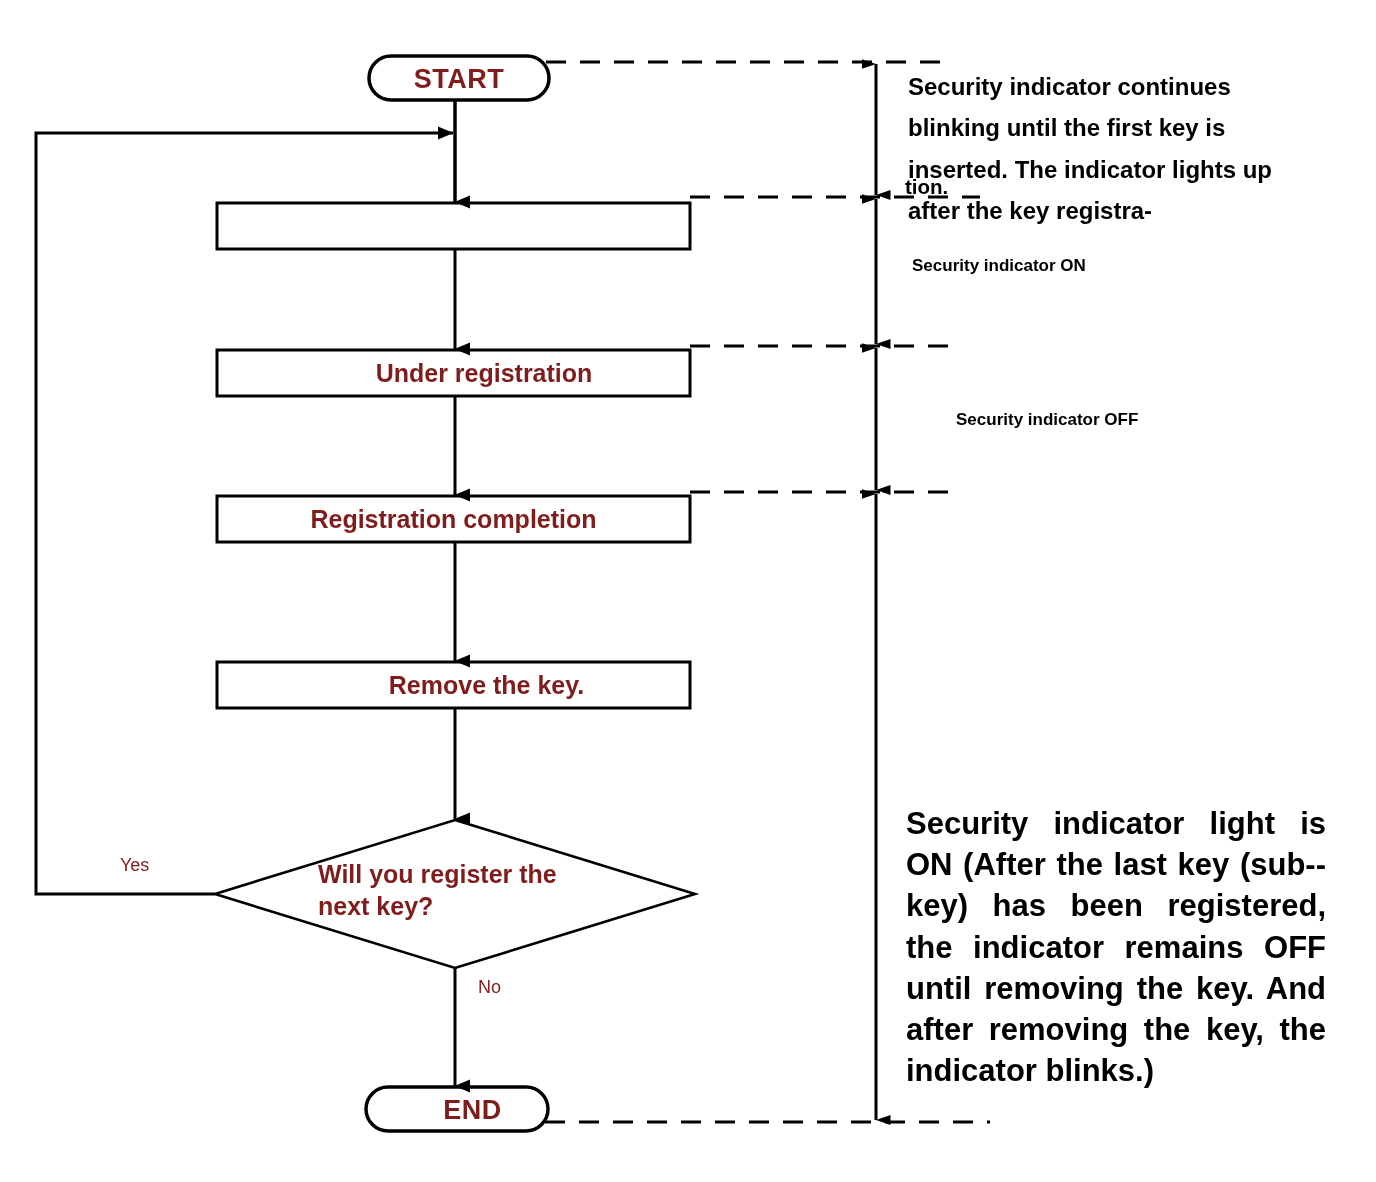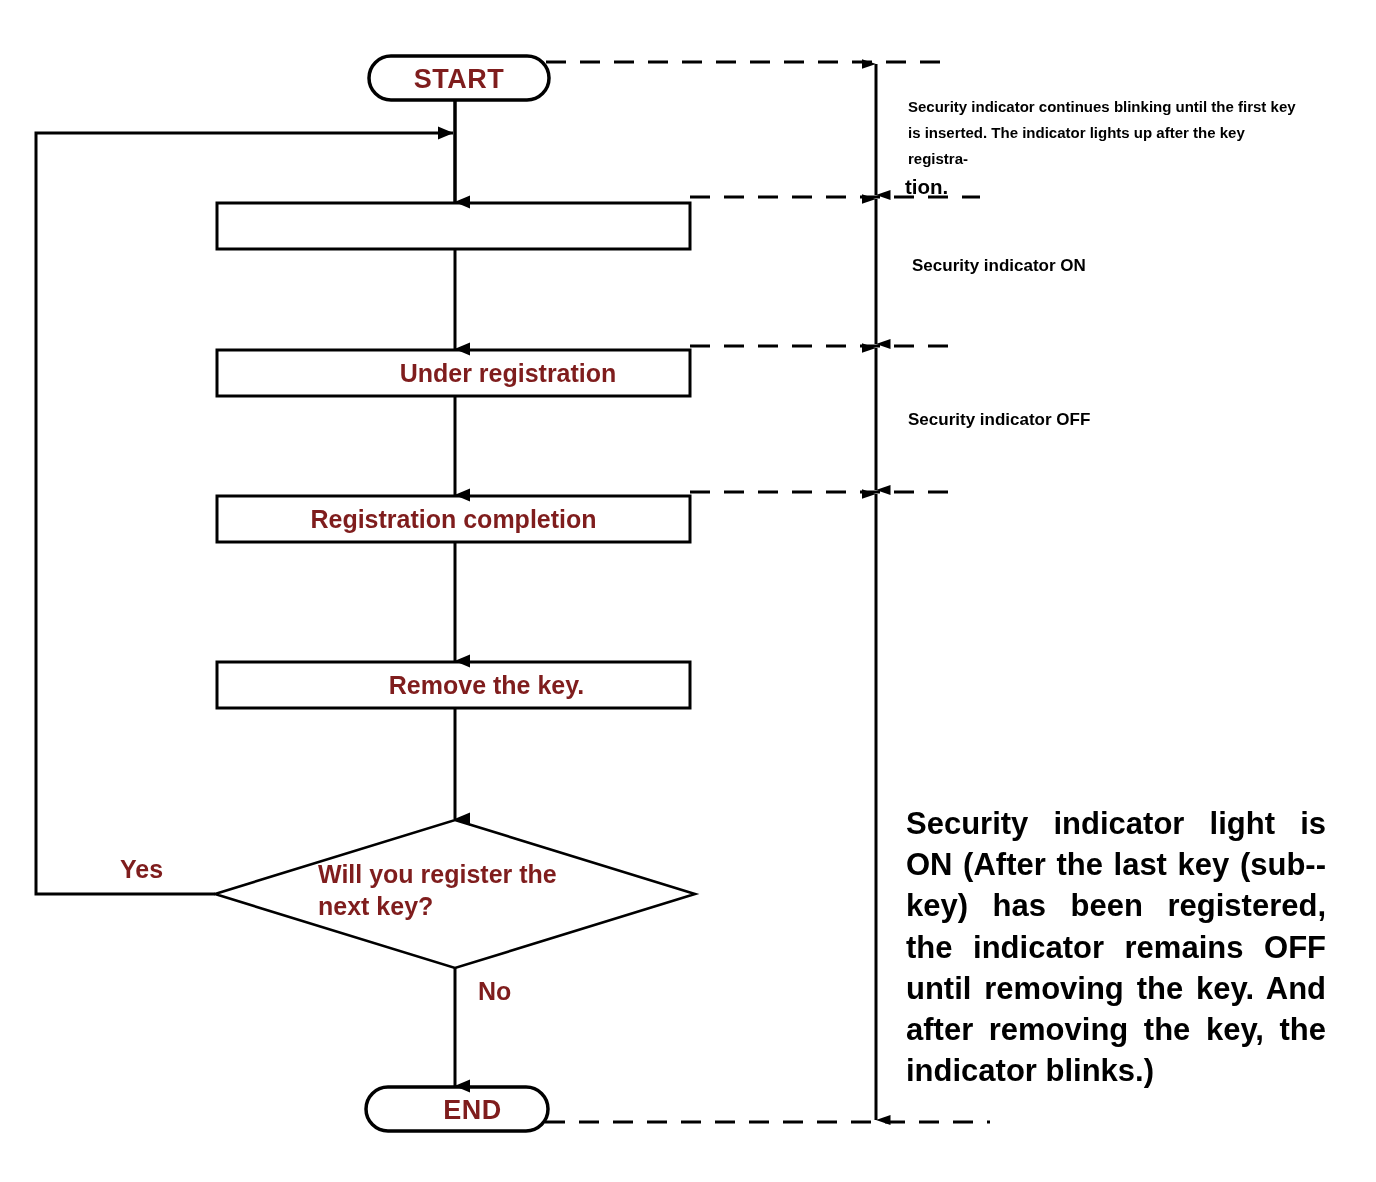--- a/index.html
+++ b/index.html
@@ -41,34 +41,33 @@
   .process-label {
     font-size: 25px;
   }
   .decision-label {
     font-size: 25px;
     white-space: normal;
     text-align: left;
     line-height: 1.28;
   }
   .branch-label {
-    font-size: 25px;
-    font-weight: bold;
+    font-size: 18px;
+    font-weight: normal;
   }
   .annotation {
     position: absolute;
     color: #000000;
     font-family: "Liberation Sans", sans-serif;
     font-weight: bold;
   }
   .ann-small {
-    font-size: 15px;
+    font-size: 24px;
     line-height: 1.72;
     width: 390px;
-    margin-top: 28px;
   }
   .ann-mid {
     font-size: 17px;
     white-space: nowrap;
   }
   .ann-block {
     font-size: 31px;
     line-height: 1.33;
     width: 420px;
   }
@@ -171,38 +170,38 @@
       <line x1="876" y1="348" x2="876" y2="490" stroke="#000000" stroke-width="3" marker-start="url(#dim-up)" marker-end="url(#dim-down)"></line>
     </g>
     <g>
       <line x1="876" y1="494" x2="876" y2="1120" stroke="#000000" stroke-width="3" marker-start="url(#dim-up)" marker-end="url(#dim-down)"></line>
     </g>
   </svg>
 
   <div class="node-label terminator-label" style="left:369px; top:64px; width:180px;">START</div>
 
 
-  <div class="node-label process-label" style="left:217px; top:359px; width:534px;margin-left:24px;">Under registration</div>
+  <div class="node-label process-label" style="left:217px; top:359px; width:534px;">Under registration</div>
 
   <div class="node-label process-label" style="left:217px; top:505px; width:473px;">Registration completion</div>
 
   <div class="node-label process-label" style="left:217px; top:671px; width:473px;padding-left:33px;">Remove the key.</div>
 
   <div class="node-label decision-label" style="left:318px; top:858px; width:300px;">Will  you  register  the</div>
   <div class="node-label decision-label" style="left:318px; top:890px; width:300px;">next key?</div>
 
   <div class="node-label branch-label" style="left:120px; top:855px; width:80px; text-align:left;">Yes</div>
 
   <div class="node-label branch-label" style="left:478px; top:977px; width:70px; text-align:left;">No</div>
 
   <div class="node-label terminator-label" style="left:366px; top:1095px; width:213px;">END</div>
 
   <div class="annotation ann-small" style="left:908px; top:66px;">Security indicator continues blinking until the first key is inserted. The indicator lights up after the key registra-</div>
 
   <div class="annotation ann-tail" style="left:905px; top:175px;">tion.</div>
 
   <div class="annotation ann-mid" style="left:912px; top:256px;">Security indicator ON</div>
 
-  <div class="annotation ann-mid" style="left:908px; top:410px;">Security indicator OFF</div>
+  <div class="annotation ann-mid" style="left:956px; top:410px;">Security indicator OFF</div>
 
   <div class="annotation ann-block" style="left:906px; top:803px; text-align:justify;">Security indicator light is ON (After the last key (sub--key) has been registered, the indicator remains OFF until removing the key. And after removing the key, the indicator blinks.)</div>
 
 </div>
 
 </body></html>

